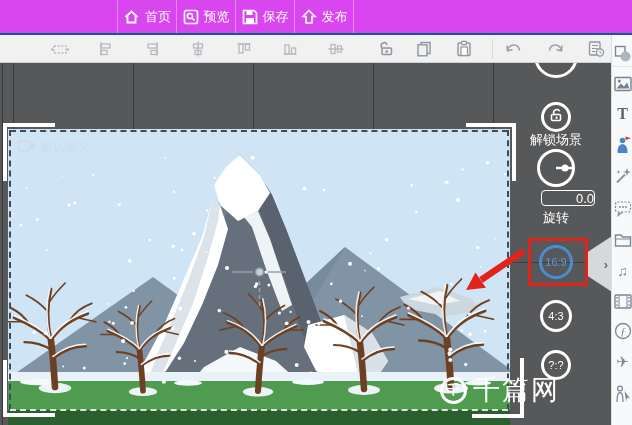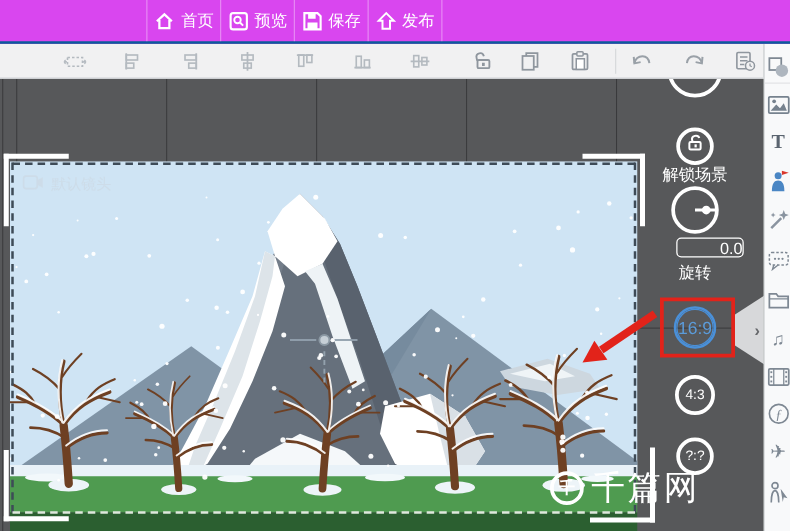--- a/index.html
+++ b/index.html
@@ -58,21 +58,21 @@
     color:#fff; font-size:13px; z-index:10; }
   .circ { position:absolute; border:3px solid #fff; border-radius:50%;
     display:flex; align-items:center; justify-content:center; z-index:10; color:#fff; }
   .half-circ { position:absolute; left:534px; top:-29px; width:44px; height:44px;
     border:3px solid #fff; border-radius:50%; z-index:10; }
   .val-box { position:absolute; left:529px; top:127px; width:54px; height:16px;
     border:1px solid #fff; border-radius:4px; color:#fff; font-size:13px;
     display:flex; align-items:center; justify-content:flex-end; z-index:10;margin-left:12px; }
   .panel-line { position:absolute; left:511px; top:199px; width:92px; height:1px;
     background:rgba(0,0,0,.28); z-index:9; }
-  .ratio-active { border:2px solid #4a90d9; color:#5b9bd9; font-size:14px; box-shadow:inset 0 0 0 2.5px rgba(74,144,217,.0), inset 0 0 0 1px #4a90d9; }
+  .ratio-active { border:2px solid #4a90d9; color:#5b9bd9; font-size:11px; box-shadow:inset 0 0 0 2.5px rgba(74,144,217,.0), inset 0 0 0 1px #4a90d9; }
   .ratio { border-color:#fff; color:#fff; font-size:11px; }
   .red-box { position:absolute; left:528px; top:175px; width:60px; height:48px;
     border:3px solid #e2231a; z-index:12; }
   .flap { position:absolute; left:588px; top:173px; width:24px; height:56px;
     background:#d7d8da; clip-path:polygon(100% 0,100% 100%,0 72%,0 28%); z-index:9;
     display:flex; align-items:center; justify-content:flex-end; }
   .flap span { color:#67696c; font-size:13px; font-weight:bold; padding-right:4px; }
 
   .watermark { position:absolute; left:440px; top:309px; display:flex; align-items:center;
     gap:6px; z-index:20; color:#fff; }

